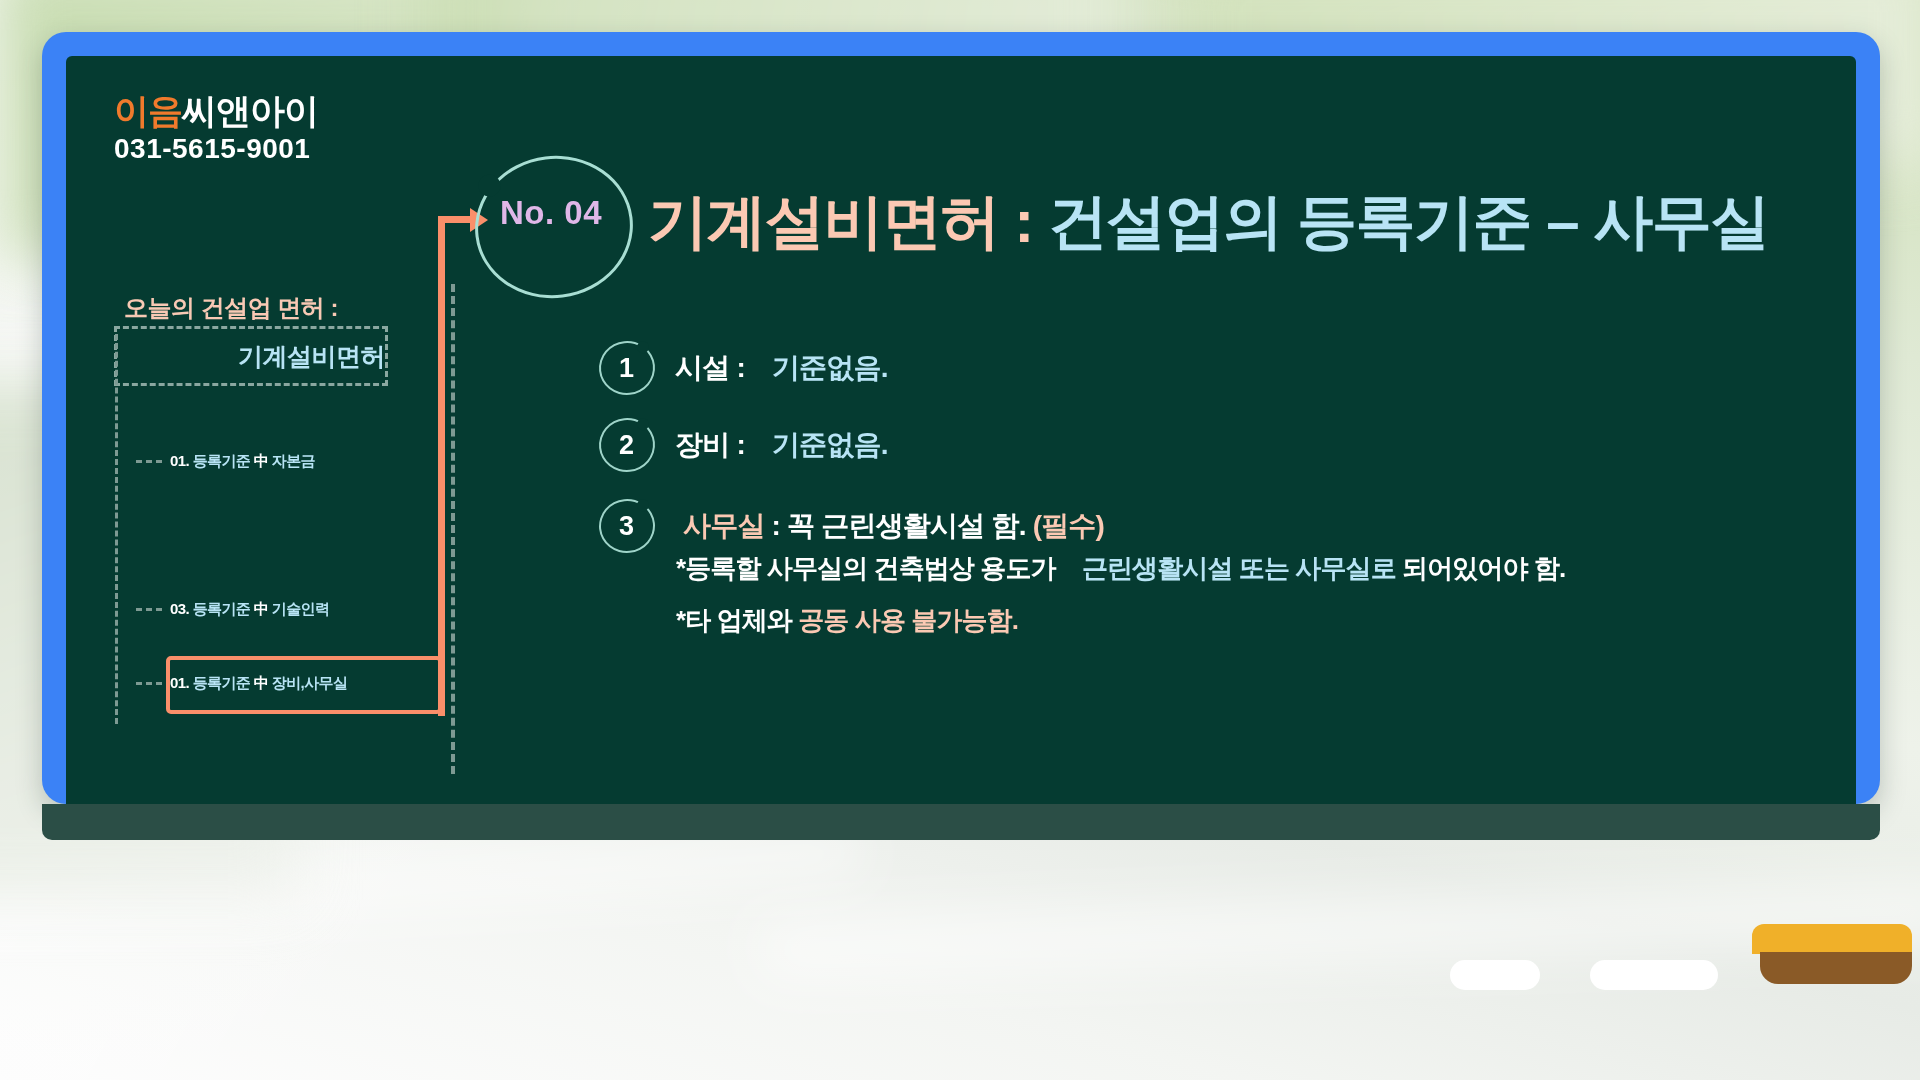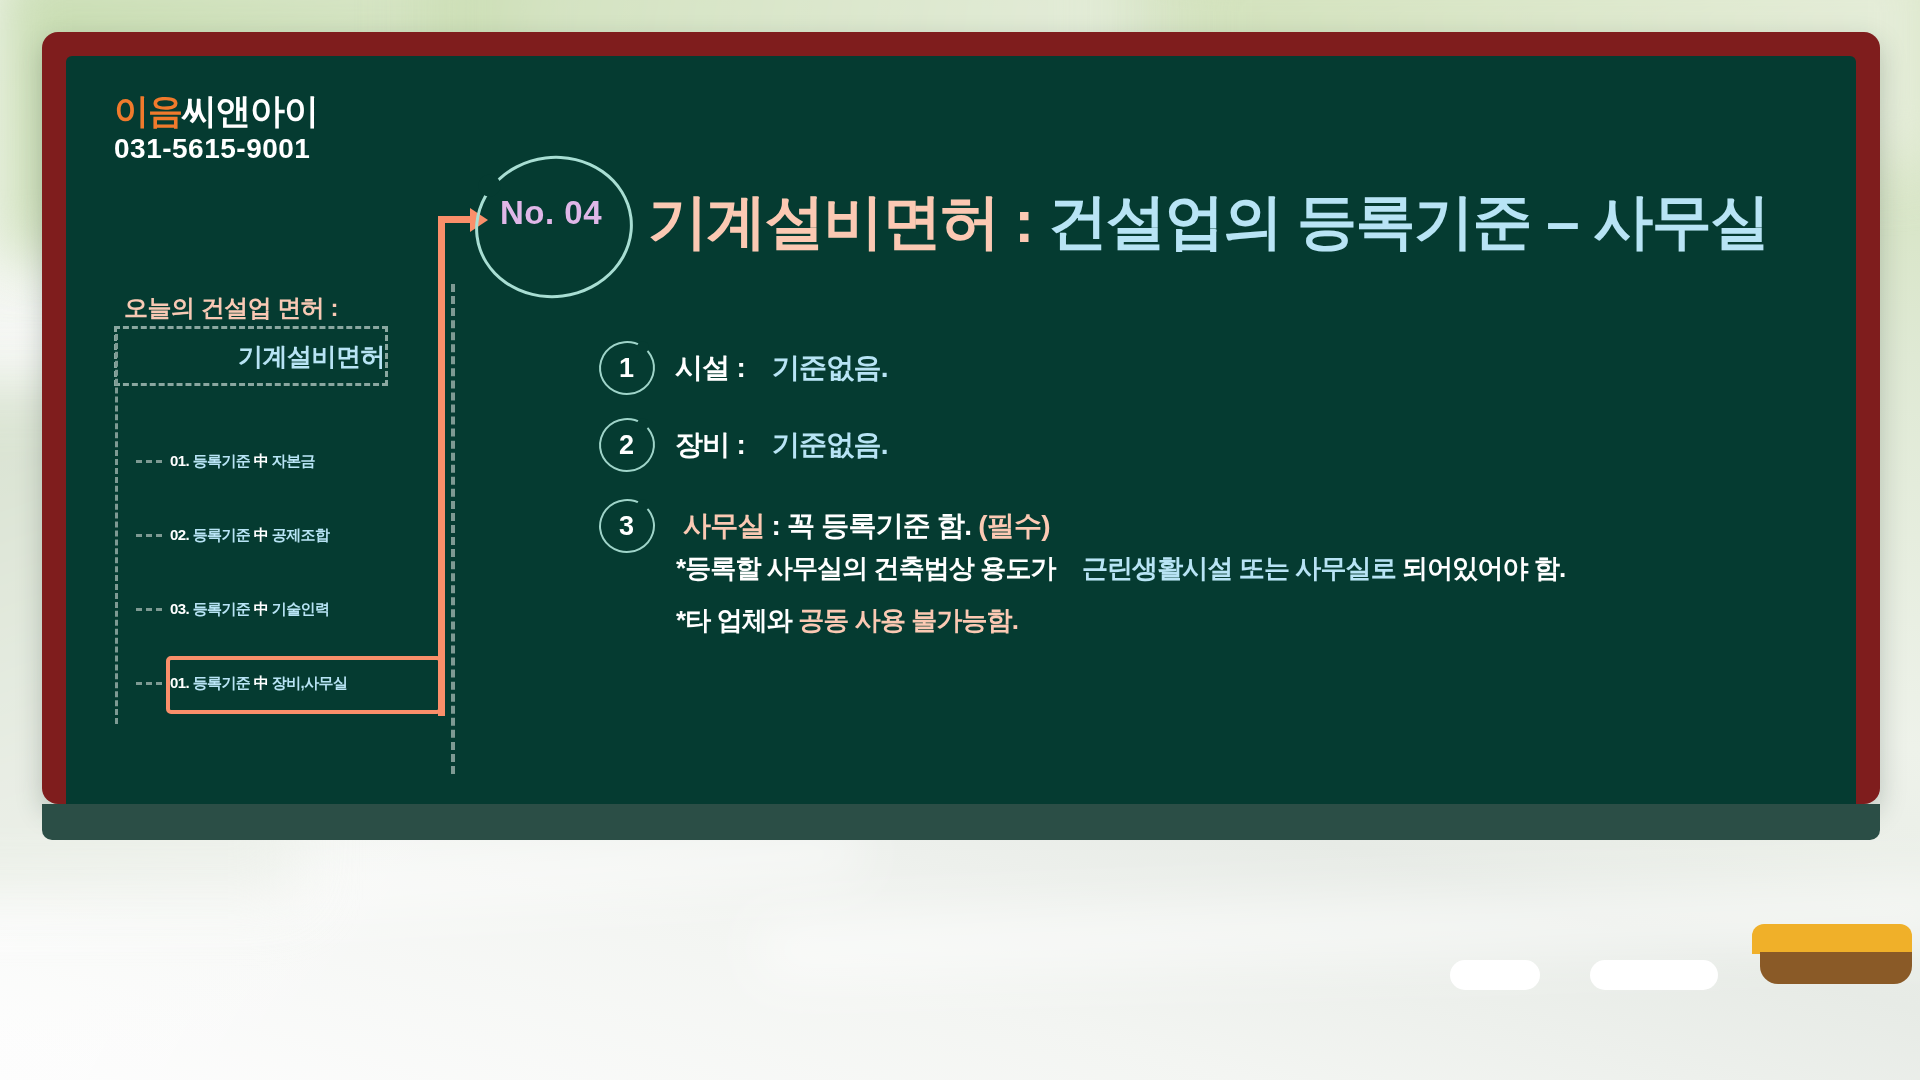--- a/index.html
+++ b/index.html
@@ -17,21 +17,21 @@
       linear-gradient(196deg, #cfe0b6 0%, #dfe9d4 22%, #eef2ea 46%, #e7ebe6 62%, #f3f5f2 78%, #fdfdfd 100%),
       #e6ece2;
     filter:blur(0px);
   }
   #backdrop .streak{position:absolute;background:rgba(255,255,255,.55);filter:blur(26px);}
   #backdrop .leaf{position:absolute;filter:blur(30px);opacity:.75;}
 
   
   #board-frame{
     position:absolute;left:42px;top:32px;width:1838px;height:772px;
-    background:#7f1d1d;border-radius:16px;
+    background:#3b82f6;border-radius:24px;
     box-shadow:0 10px 26px rgba(40,60,50,.25);
   }
   #board-surface{
     position:absolute;left:24px;top:24px;right:24px;bottom:0;
     background:#053b31;border-radius:6px 6px 0 0;
     overflow:hidden;
   }
   #board-ledge{
     position:absolute;left:42px;top:804px;width:1838px;height:36px;
     background:#2b4e46;border-radius:0 0 10px 10px;
@@ -198,24 +198,20 @@
       <span>기계설비면허</span>
     </div>
 
     <div id="side-spine"></div>
 
     <div class="side-item" id="side-item-1">
       <div class="tick"></div>
       <div class="txt"><span class="num">01.</span><span class="body"> <span>등록기준 </span><span class="han">中</span><span> 자본금</span></span></div>
     </div>
 
-    <div class="side-item" id="side-item-2">
-      <div class="tick"></div>
-      <div class="txt"><span class="num">02.</span><span class="body"> <span>등록기준 </span><span class="han">中</span><span> 공제조합</span></span></div>
-    </div>
 
     <div class="side-item" id="side-item-3">
       <div class="tick"></div>
       <div class="txt"><span class="num">03.</span><span class="body"> <span>등록기준 </span><span class="han">中</span><span> 기술인력</span></span></div>
     </div>
 
     <div class="side-item" id="side-item-4">
       <div class="tick"></div>
       <div class="txt"><span class="num">01.</span><span class="body"> <span>등록기준 </span><span class="han">中</span><span> 장비,사무실</span></span></div>
     </div>
@@ -244,21 +240,21 @@
       <div class="num-circle">
           <span>2</span>
         </div>
       <div class="row-text"><span class="w">장비 : </span><span class="b">기준없음.</span></div>
     </div>
 
     <div class="num-row" id="row-3">
       <div class="num-circle">
           <span>3</span>
         </div>
-      <div class="row-text" style="margin-left:8px;"><span class="p">사무실</span><span class="w"> : 꼭 등록기준 함. </span><span class="p">(필수)</span></div>
+      <div class="row-text" style="margin-left:8px;"><span class="p">사무실</span><span class="w"> : 꼭 근린생활시설 함. </span><span class="p">(필수)</span></div>
     </div>
 
     <div class="sub-line" id="sub-2"><span class="w">*타 업체와 </span><span class="p">공동 사용 불가능함.</span></div>
 
     <div class="sub-line" id="sub-1"><span class="w">*등록할 사무실의 건축법상 용도가 </span><span class="b">근린생활시설 또는 사무실로</span><span class="w"> 되어있어야 함.</span></div>
 
   </div>
 </div>
 
 <div id="board-ledge"></div>

